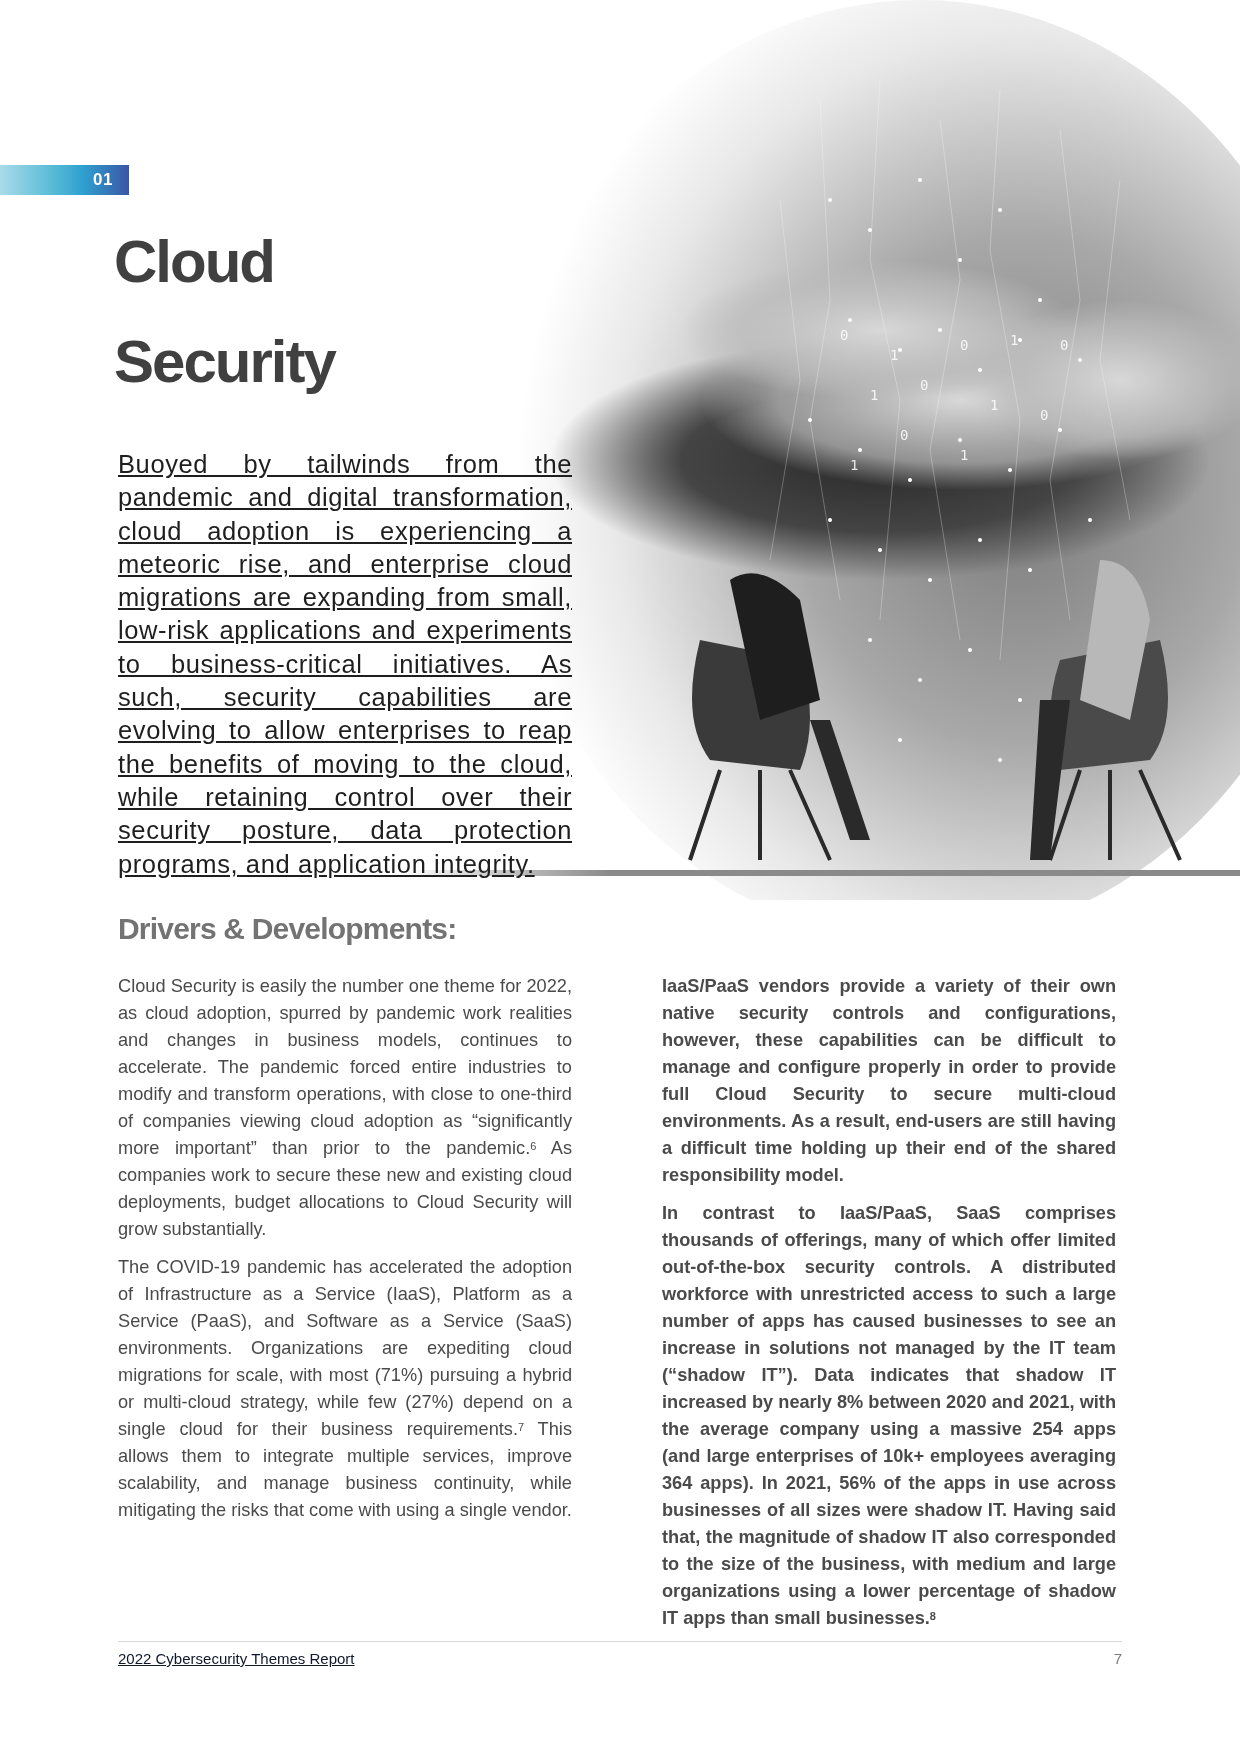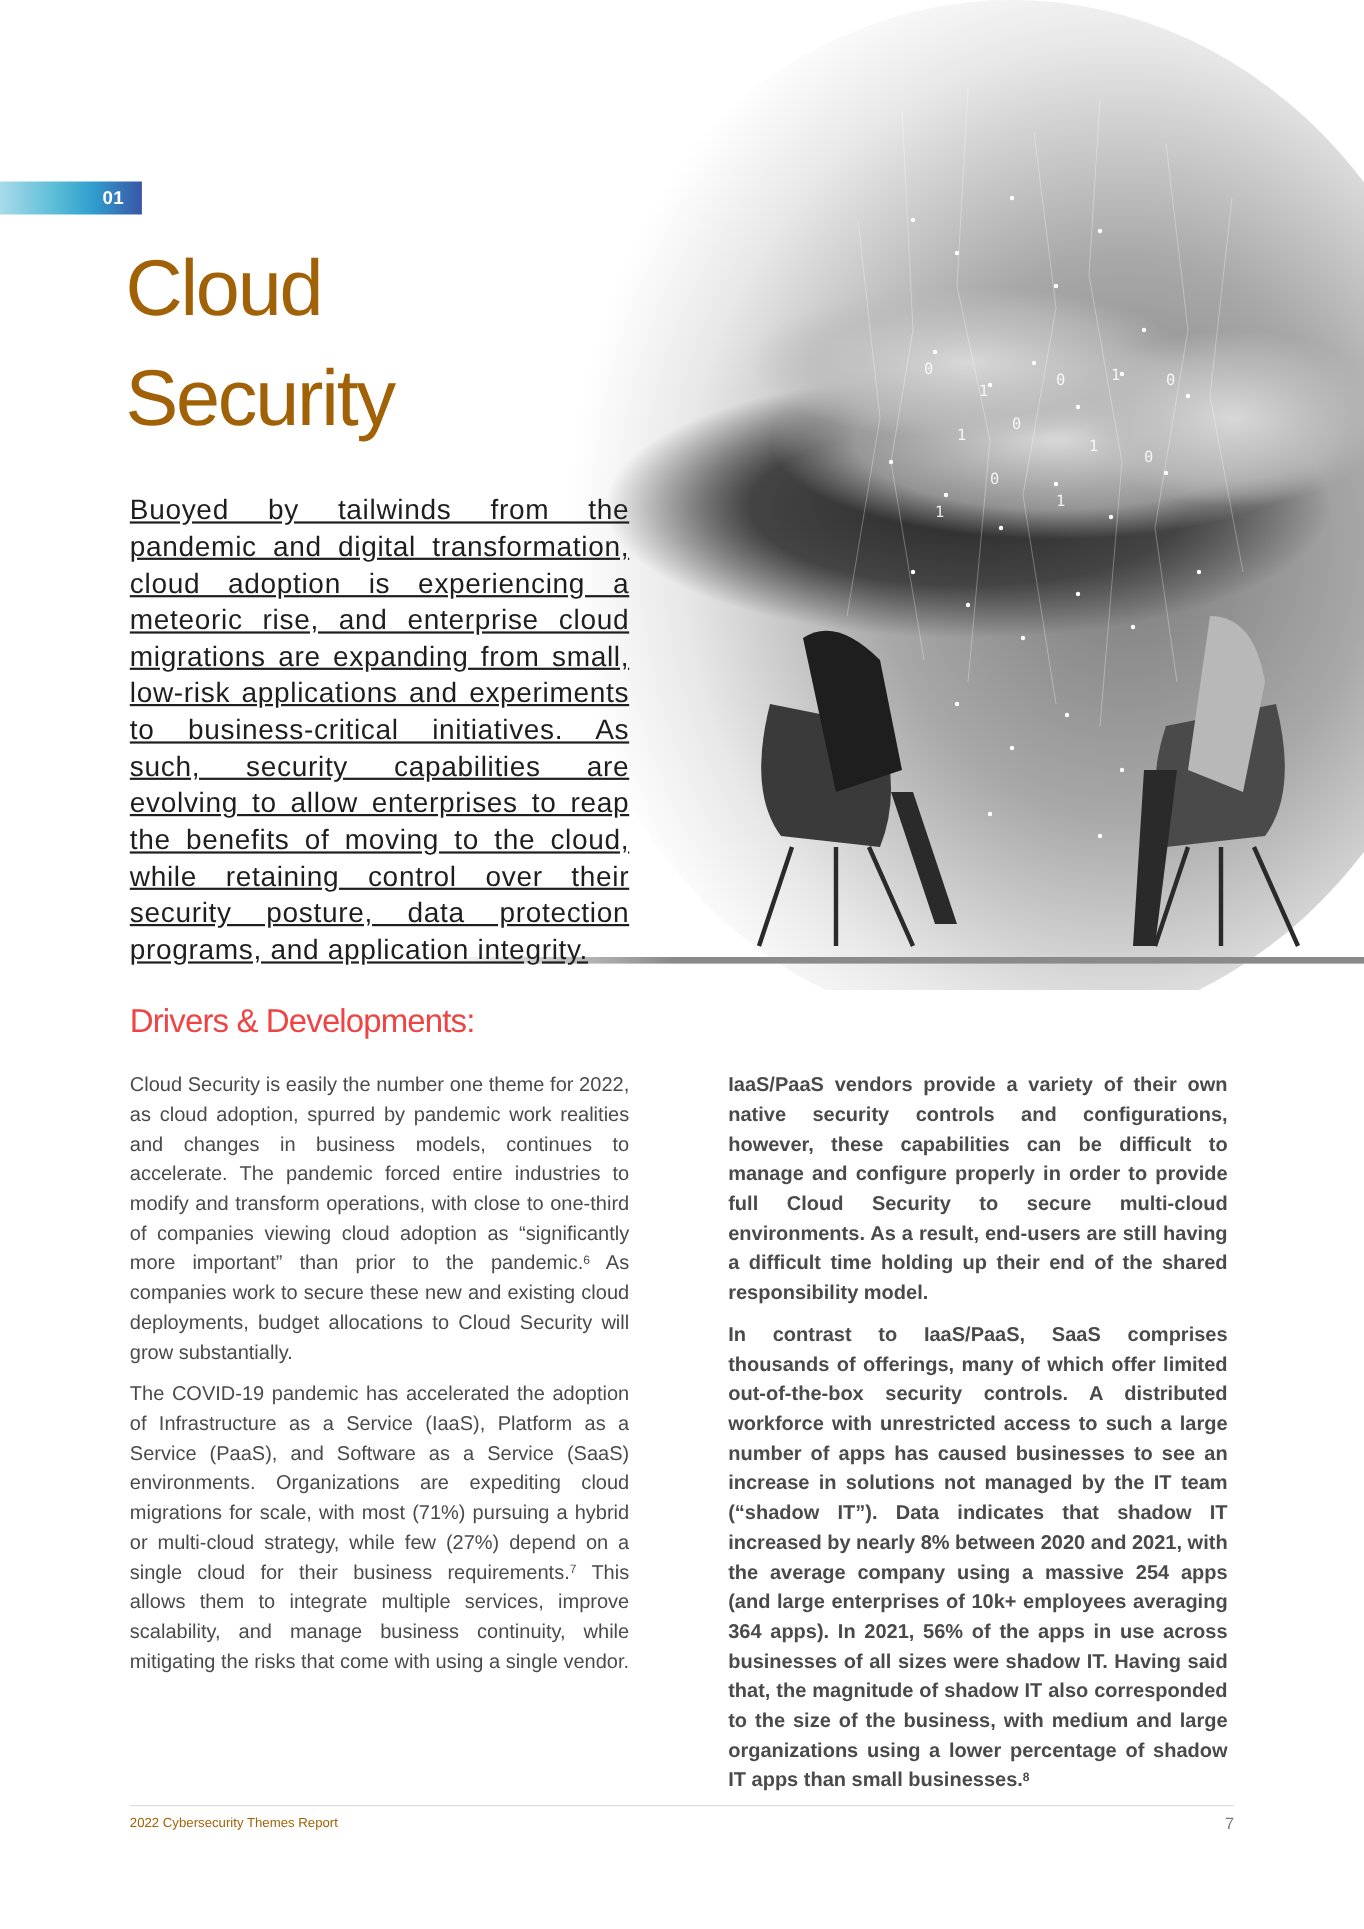--- a/index.html
+++ b/index.html
@@ -10,40 +10,40 @@
       position: absolute; left: 0; top: 165px; width: 129px; height: 30px;
       background: linear-gradient(90deg, #a9dbea 0%, #59bcd6 40%, #2f9fcf 65%, #3a56a6 100%);
     }
     .section-num {
       position: absolute; right: 16px; top: 5px;
       color: #ffffff; font-weight: bold; font-size: 17px; letter-spacing: 0.5px;
     }
 
     .title {
       position: absolute; left: 114px; top: 212px;
-      font-weight: 400; font-size: 72px; line-height: 100px; color: #a16207;
+      font-weight: 700; font-size: 60px; line-height: 100px; color: #404040;
       letter-spacing: -2px; font-family: "Liberation Sans", sans-serif;
     }
     .title span { display: block; }
 
     .intro {
       position: absolute; left: 118px; top: 448px; width: 454px;
       font-size: 25.5px; line-height: 33.3px; color: #1e1e1e;
       text-align: justify; letter-spacing: 0.6px; text-decoration: underline;
     }
 
     .hero {
       position: absolute; left: 400px; top: 0; width: 840px; height: 900px;
       overflow: hidden;
     }
     .hero svg { width: 100%; height: 100%; display: block; }
 
     .h2 {
       position: absolute; left: 118px; top: 912px;
-      font-weight: normal; font-size: 30px; color: #ef4444; letter-spacing: -0.8px;
+      font-weight: bold; font-size: 30px; color: #737373; letter-spacing: -0.8px;
     }
 
     .col {
       position: absolute; width: 454px;
       font-size: 18.2px; line-height: 27px; color: #4a4a4a;
       text-align: justify;
     }
     .col p { margin-bottom: 11px; }
     .col-left { left: 118px; top: 973px; }
     .col-right { left: 662px; top: 973px; font-weight: bold; }
@@ -51,21 +51,21 @@
 
     .h3 {
       font-weight: bold; font-size: 18.5px; line-height: 25px; color: #1d1d1d;
       margin: 26px 0 13px 0; text-align: left;
     }
 
     .footer-rule {
       position: absolute; left: 118px; top: 1641px; width: 1004px; height: 1px; background: #d9d9d9;
     }
     .footer-left {
-      position: absolute; left: 118px; top: 1650px; font-size: 12px; color: #a16207;
+      position: absolute; left: 118px; top: 1650px; font-size: 15px; color: #0f172a; text-decoration: underline;
     }
     .footer-right {
       position: absolute; right: 118px; top: 1650px; font-size: 15px; color: #7a7a7a;
     }
   </style>
 </head>
 <body>
 
 <div class="section-tab">
   <span class="section-num">01</span>

